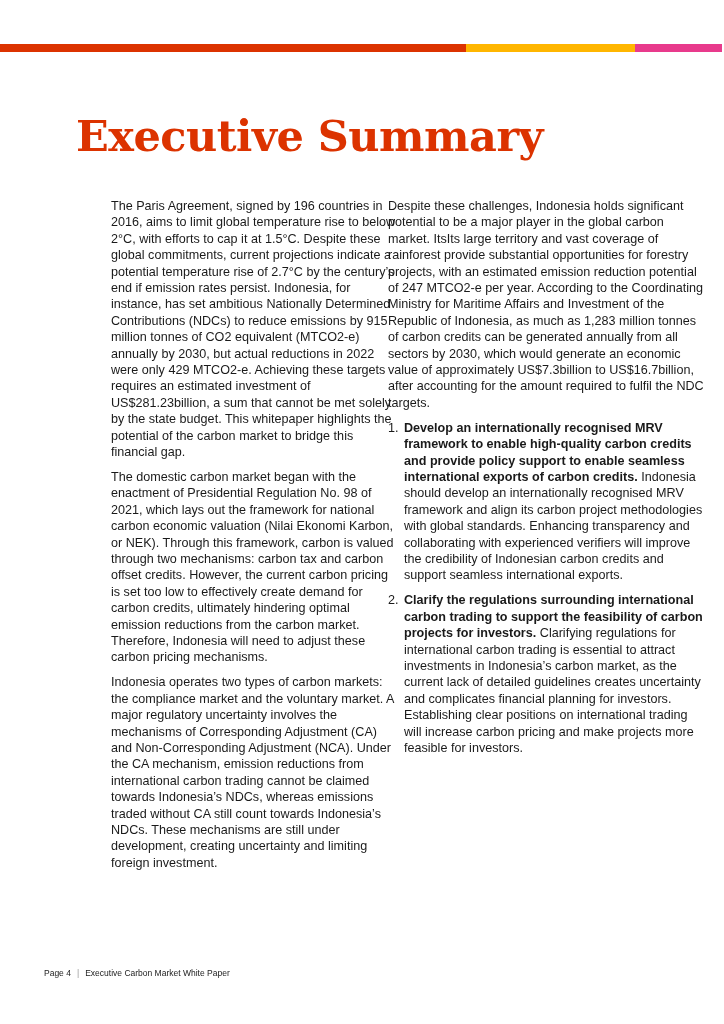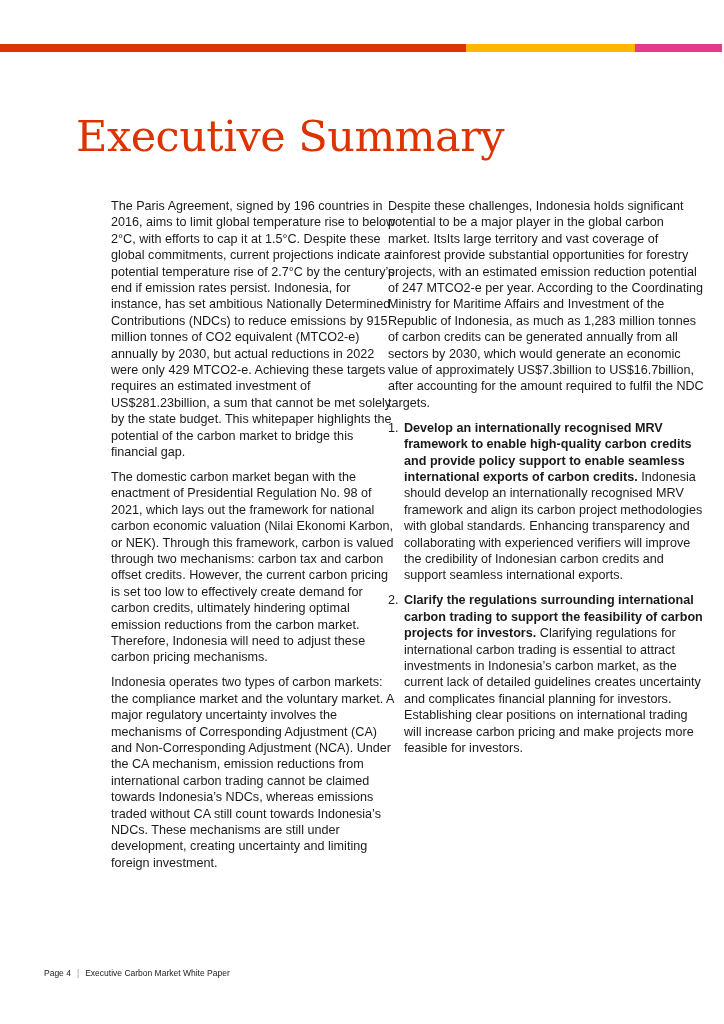--- a/index.html
+++ b/index.html
@@ -21,21 +21,21 @@
     .top-bar .seg { height: 100%; }
     .seg-red { width: 466px; }
     .seg-yellow { width: 169px; }
     .seg-pink { width: 87px; }
 
     .title {
       position: absolute;
       left: 76px; top: 106px;
       margin: 0;
       font-family: "DejaVu Serif", serif;
-      font-weight: normal;
+      font-weight: bold;
       font-size: 43px;
       letter-spacing: -0.5px;
       line-height: 60px;
     }
 
     .col {
       position: absolute;
       top: 198px;
       font-size: 12.6px;
       line-height: 16.4px;

